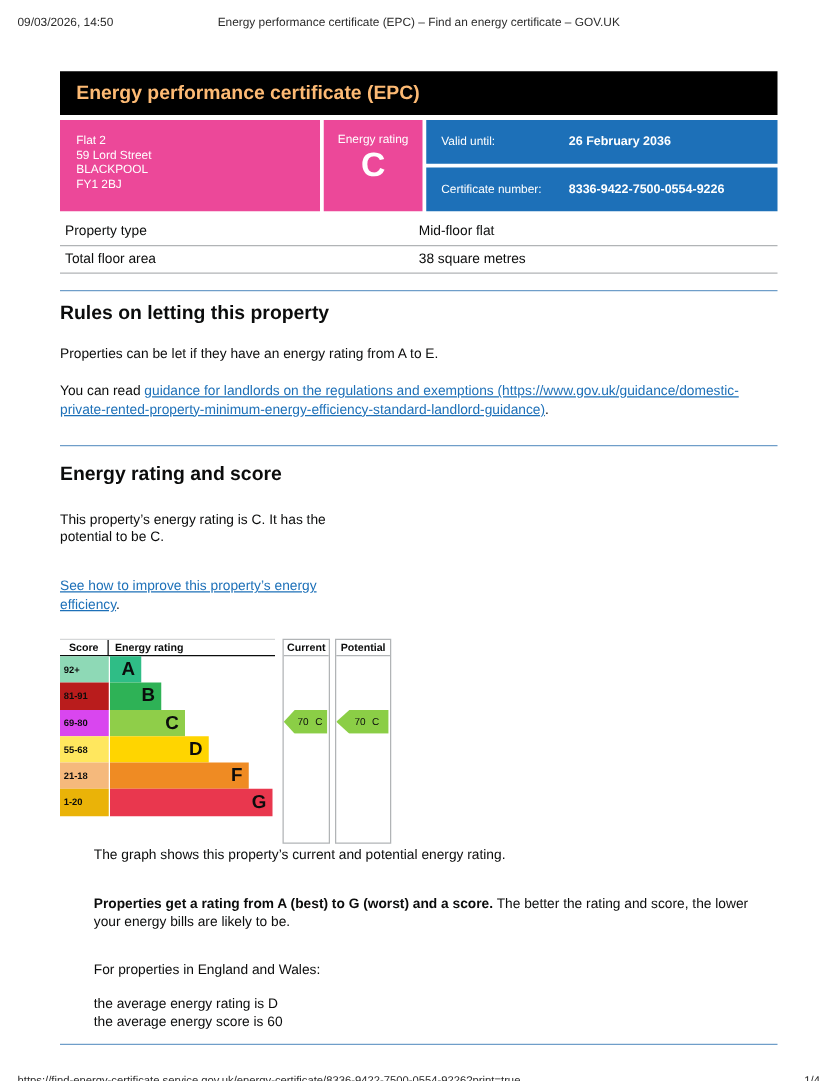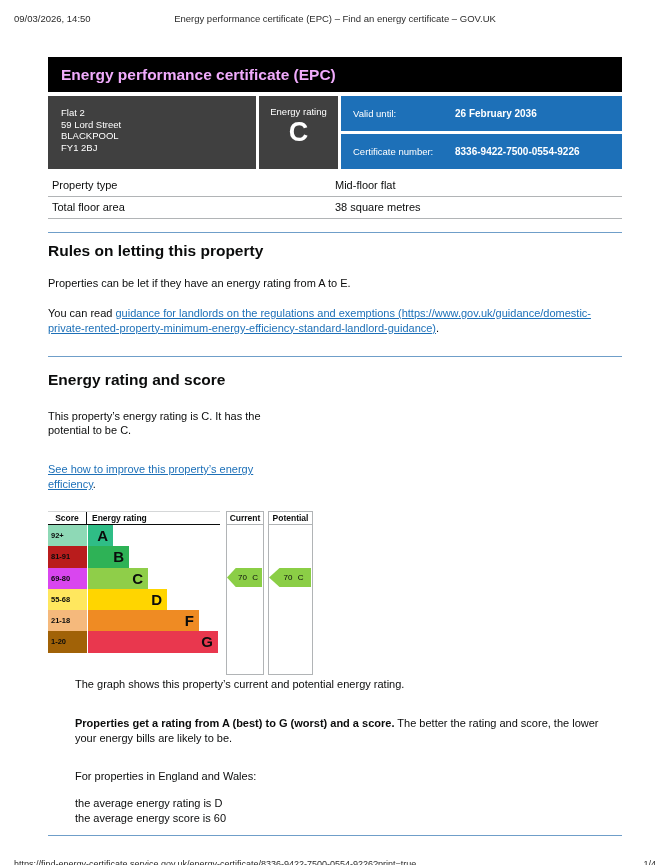--- a/index.html
+++ b/index.html
@@ -7,25 +7,25 @@
   body { position:relative; overflow:hidden; }
 
   
   .print-header { position:absolute; top:13px; left:0; right:0; height:14px; font-size:9.5px; color:#2b2b2b; }
   .ph-date { position:absolute; left:14px; top:0; }
   .ph-title { position:absolute; left:0; right:0; top:0; text-align:center; }
   .print-footer { position:absolute; top:859px; left:14px; right:14px; font-size:9px; color:#2b2b2b; display:flex; justify-content:space-between; }
 
   .page { position:absolute; left:48px; top:57px; width:574px; }
 
-  .banner { background:#000000; color:#f0abfc; height:35px; line-height:35px; padding-left:13px; font-size:15.5px; font-weight:700; }
+  .banner { background:#000000; color:#fdba74; height:35px; line-height:35px; padding-left:13px; font-size:15.5px; font-weight:700; }
 
   
   .cert-box { margin-top:4px; height:73px; display:flex; gap:3px; color:#ffffff; }
-  .cert-box .cell { background:#404040; }
+  .cert-box .cell { background:#ec4899; }
   .addr-cell { width:208px; padding:11px 0 0 13px; font-size:9.5px; line-height:11.5px; }
   .rating-cell { width:79px; text-align:center; padding-top:10px; }
   .rating-label { font-size:9.5px; }
   .rating-letter { font-size:27px; font-weight:700; line-height:30px; }
   .valid-cell { flex:1; display:flex; flex-direction:column; gap:3px; background:transparent !important; }
   .valid-row { background:#1d70b8; flex:1; display:flex; align-items:center; padding-left:12px; }
   .valid-row .lbl { width:102px; font-size:9.5px; }
   .valid-row .val { font-size:10px; font-weight:700; }
 
   
@@ -156,21 +156,21 @@
             </div>
             <div class="band-row">
               <div class="score-cell" style="background: rgb(255, 231, 94);">55-68</div>
               <div class="band-bar" style="background: rgb(255, 213, 0); width: 79px;">D</div>
             </div>
             <div class="band-row">
               <div class="score-cell" style="background: rgb(245, 185, 124);">21-18</div>
               <div class="band-bar" style="background: rgb(239, 139, 35); width: 111px;">F</div>
             </div>
             <div class="band-row">
-              <div class="score-cell" style="background: #a16207;">1-20</div>
+              <div class="score-cell" style="background: #eab308;">1-20</div>
               <div class="band-bar" style="background: rgb(233, 55, 78); width: 130px;">G</div>
             </div>
           </div>
         <div class="chart-col col-current">
           <div class="col-header">Current</div>
           <div class="col-body">
             <div class="rating-arrow" style="background: rgb(139, 206, 70);">70 C</div>
           </div>
         </div>
         <div class="chart-col col-potential">

